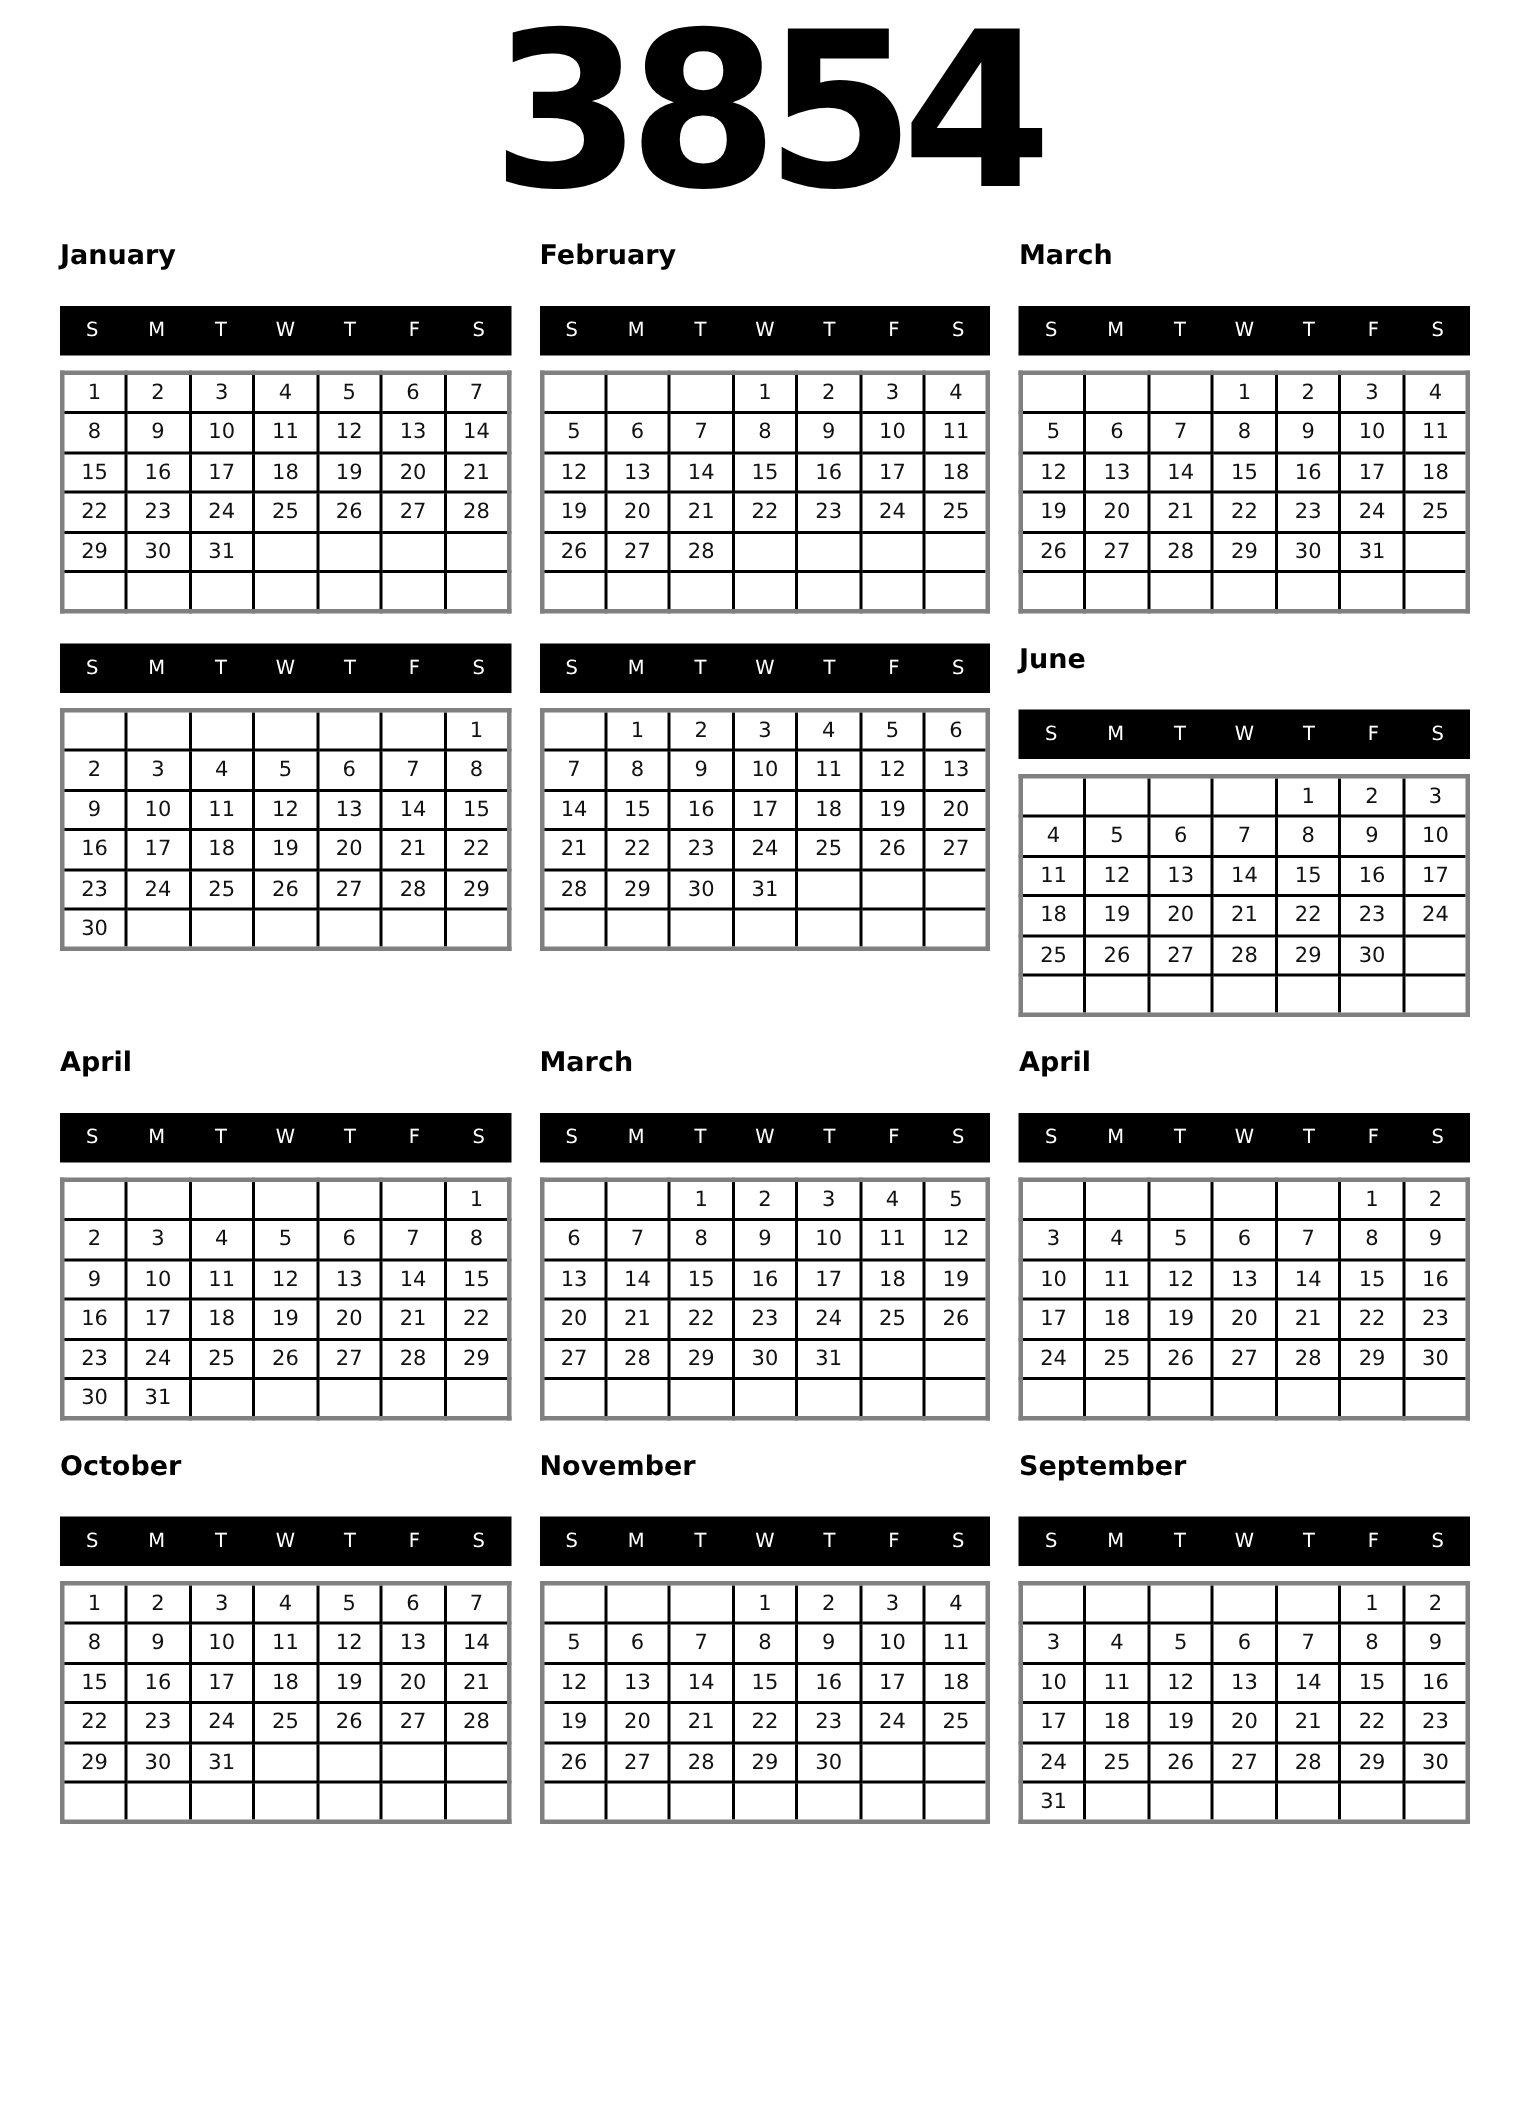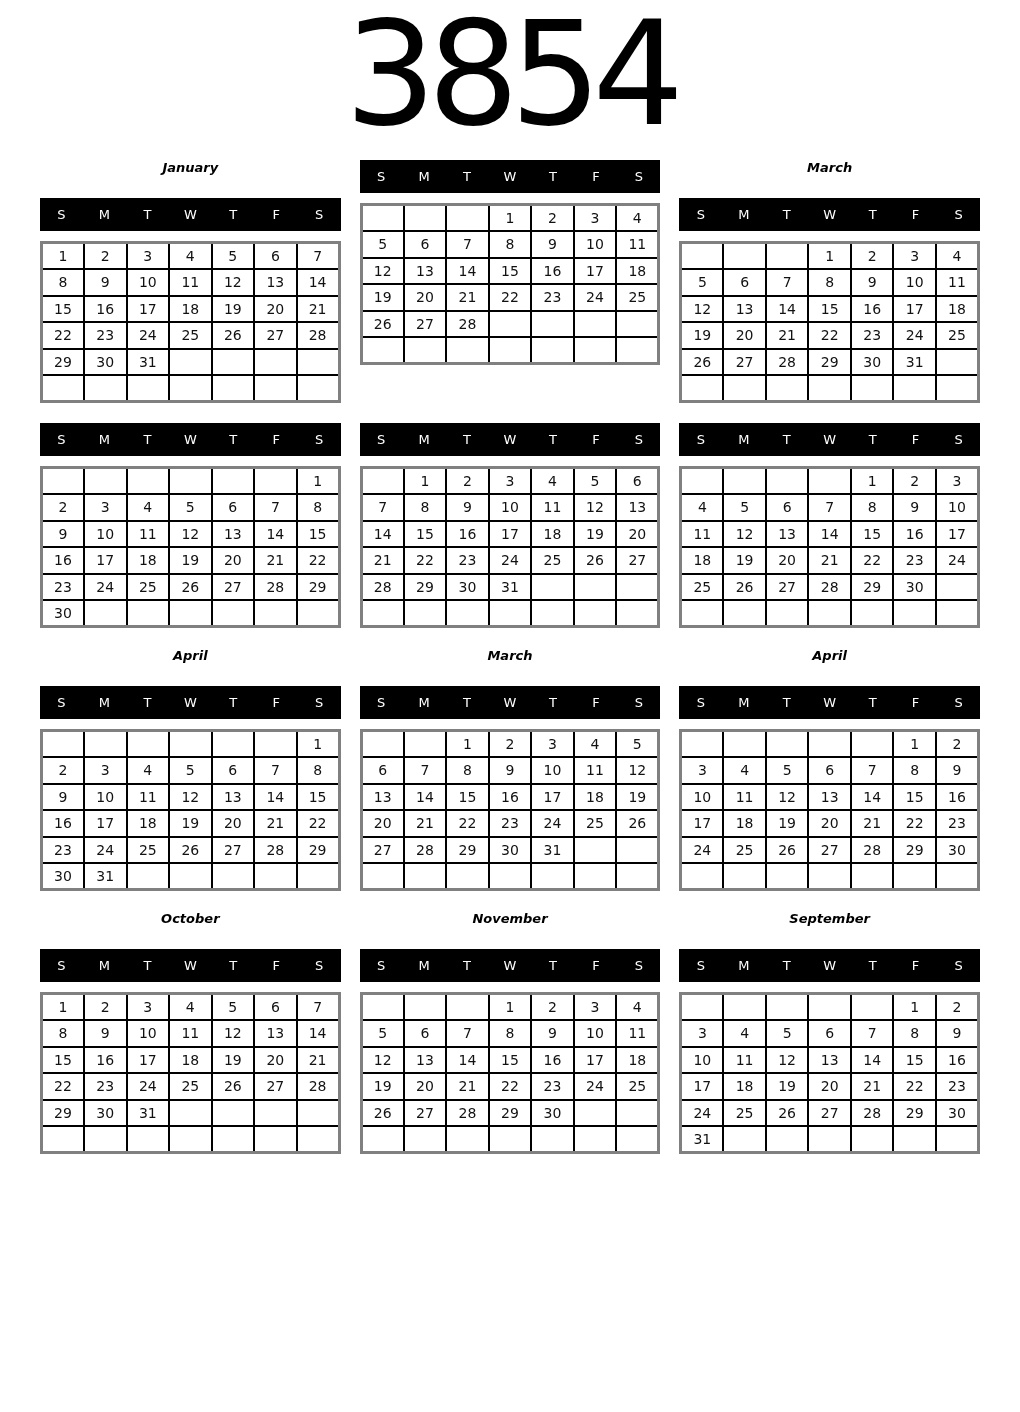--- a/index.html
+++ b/index.html
@@ -13,42 +13,41 @@
   *{box-sizing:border-box;margin:0;padding:0;}
   html,body{background:#ffffff;}
   body{
     width:1020px;height:1412px;
     font-family:"DejaVu Sans","Liberation Sans",sans-serif;
     overflow:hidden;
   }
   .year-title{
     text-align:center;
     font-size:144px;
-    font-weight:normal;
+    font-weight:bold;
     letter-spacing:-9px;
     line-height:1.0;
     color:var(--title-text);
     margin-top:2px;
     margin-bottom:14px;
   }
   .months-grid{
     display:grid;
     grid-template-columns:repeat(3,1fr);
     column-gap:19px;
     row-gap:20px;
     padding:0 40px;
   }
   .month{width:100%;}
   .month-title{
-    text-align:center;
-    font-size:13px;
+    text-align:left;
+    font-size:18px;
     font-weight:bold;
     color:var(--title-text);
     margin-bottom:23px;
-    font-style:italic;
   }
   .weekday-header{
     display:grid;
     grid-template-columns:repeat(7,1fr);
     background:var(--header-bg);
     height:33px;
     align-items:center;
     margin-bottom:10px;
   }
   .wd{
@@ -143,20 +142,21 @@
             <td></td>
             <td></td>
             <td></td>
             <td></td>
           </tr>
         </tbody>
     </table>
   </div>
 
   <div class="month">
+    <div class="month-title">February</div>
     <div class="weekday-header">
         <span class="wd">S</span>
         <span class="wd">M</span>
         <span class="wd">T</span>
         <span class="wd">W</span>
         <span class="wd">T</span>
         <span class="wd">F</span>
         <span class="wd">S</span>
       </div>
     <table class="month-grid">
@@ -424,20 +424,21 @@
             <td></td>
             <td></td>
             <td></td>
             <td></td>
           </tr>
         </tbody>
     </table>
   </div>
 
   <div class="month">
+    <div class="month-title">June</div>
     <div class="weekday-header">
         <span class="wd">S</span>
         <span class="wd">M</span>
         <span class="wd">T</span>
         <span class="wd">W</span>
         <span class="wd">T</span>
         <span class="wd">F</span>
         <span class="wd">S</span>
       </div>
     <table class="month-grid">

